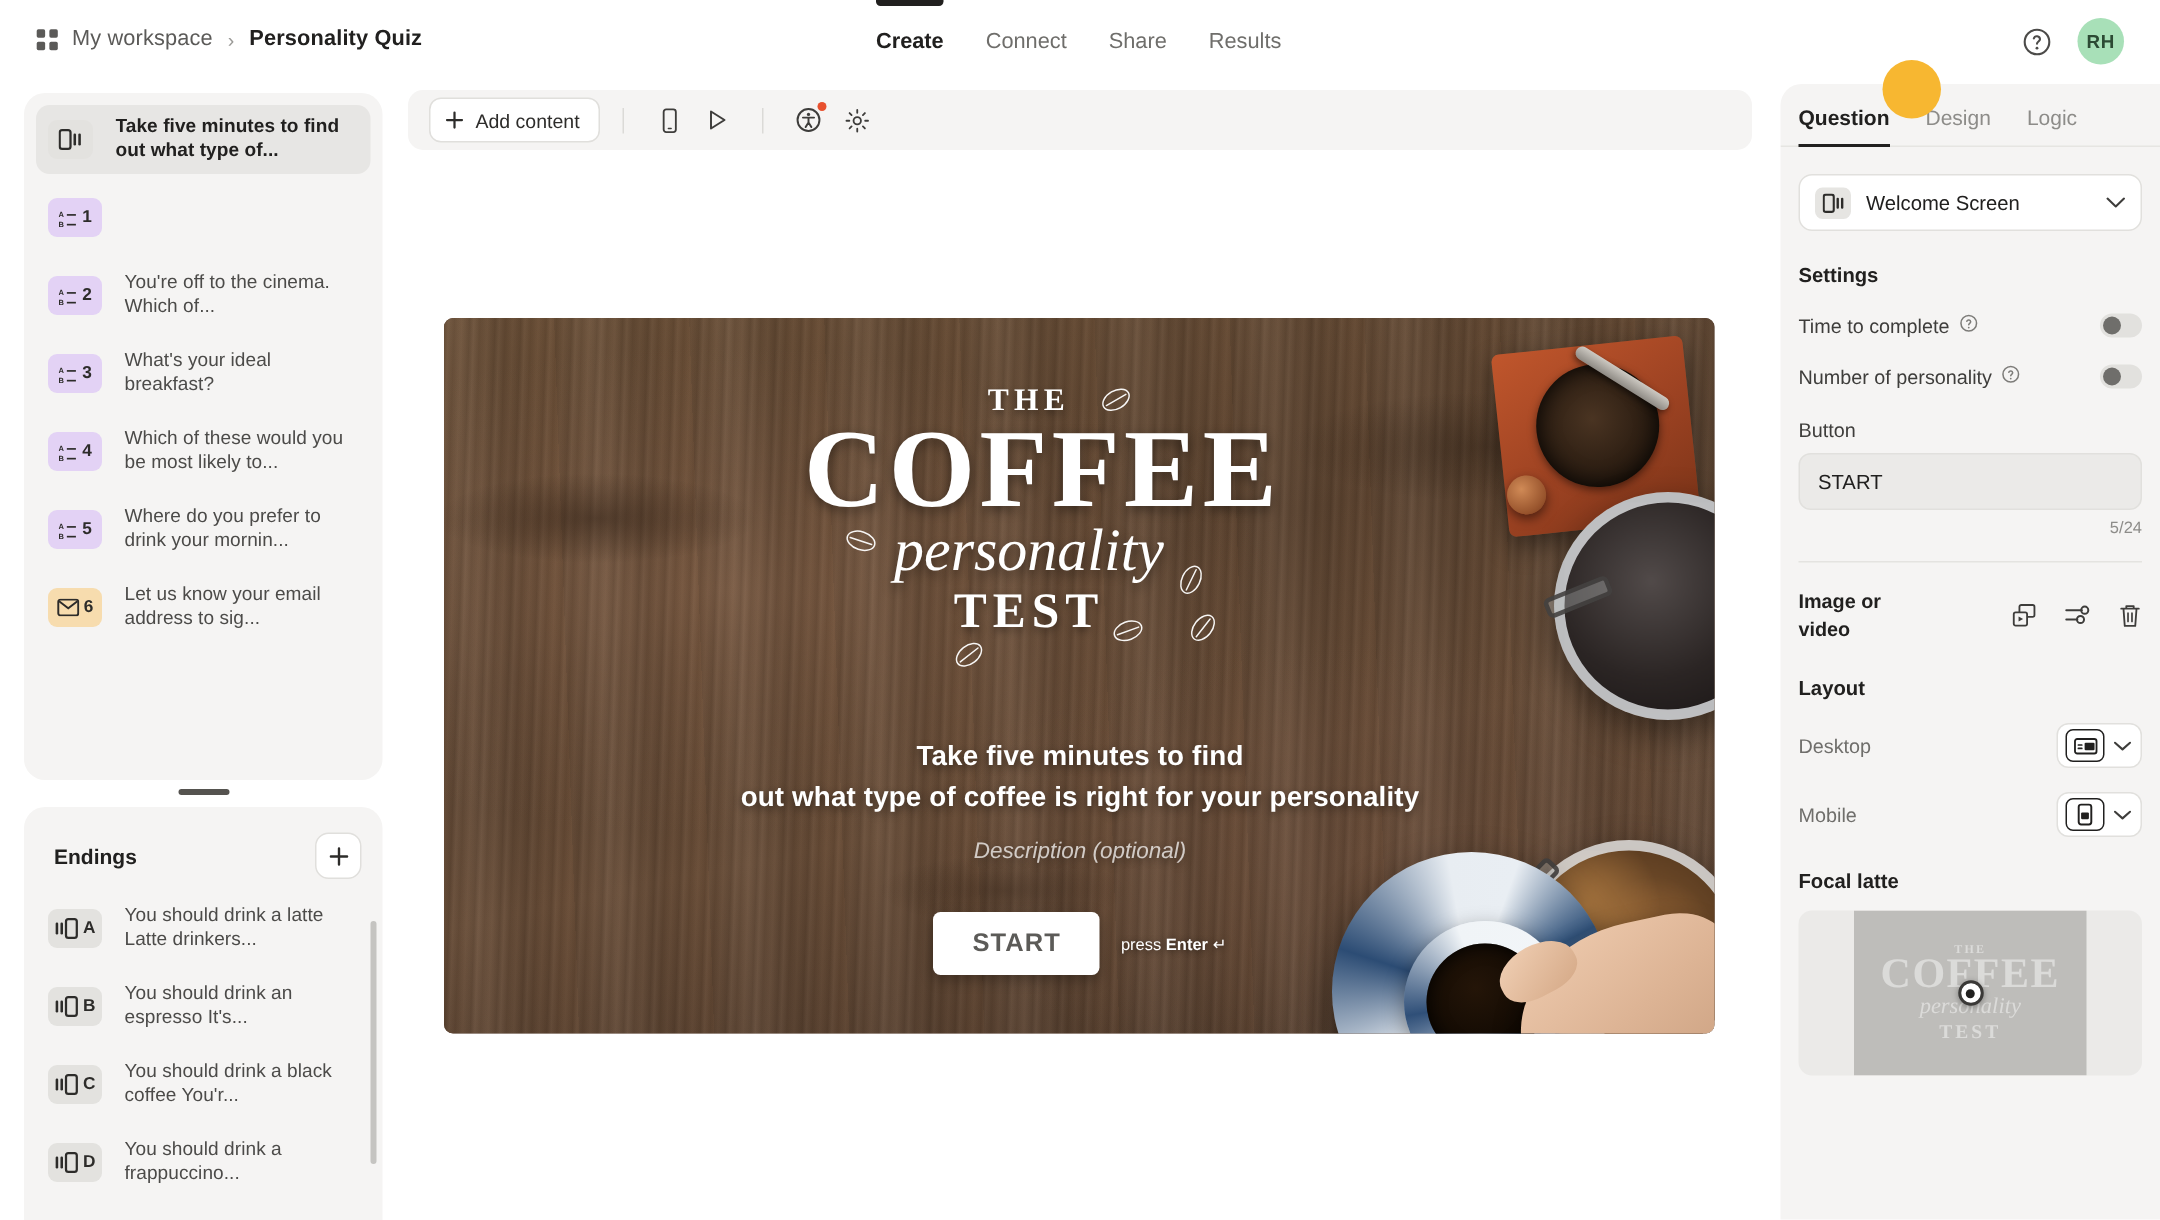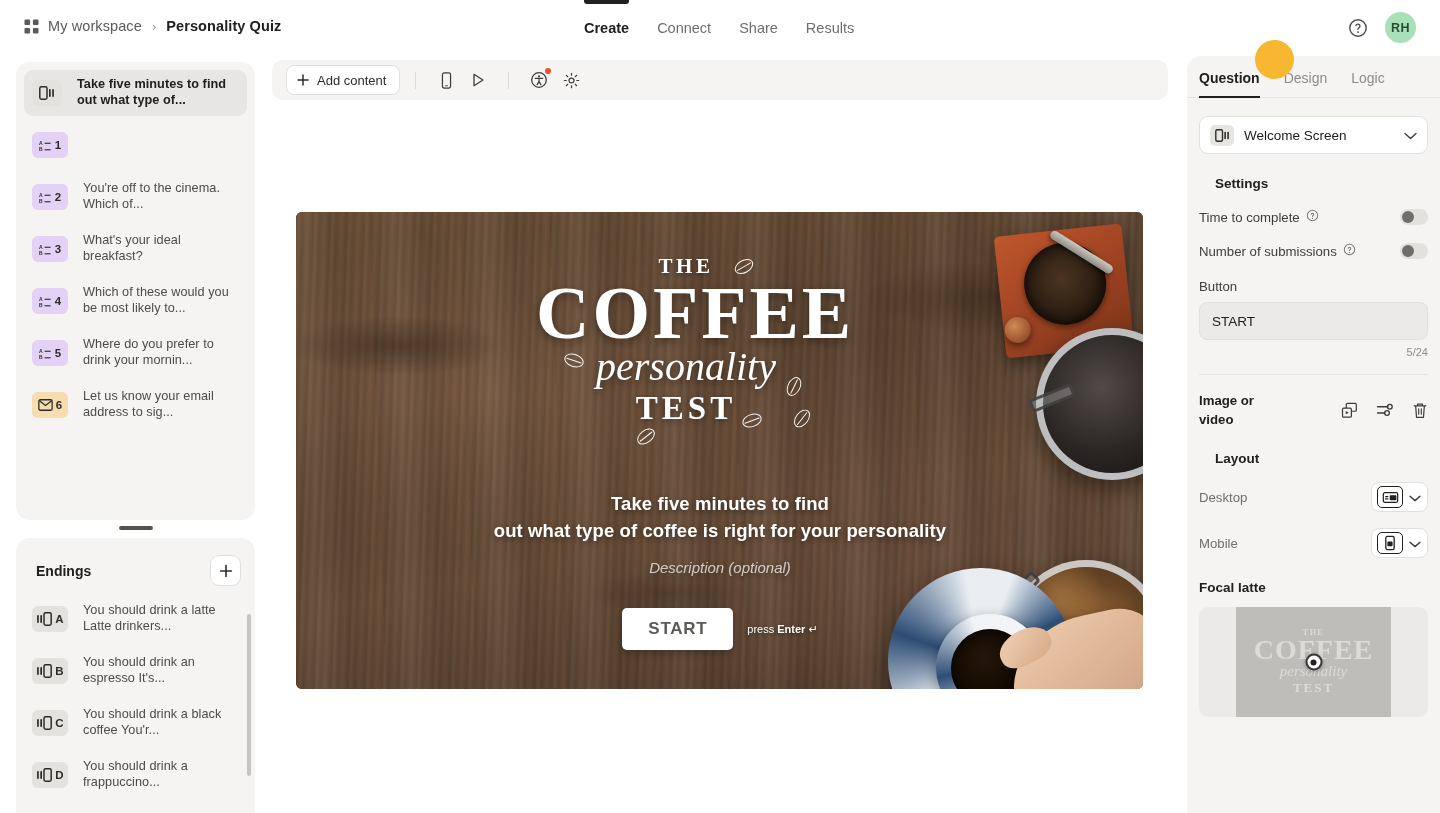--- a/index.html
+++ b/index.html
@@ -298,21 +298,21 @@
     display: flex; align-items: center; gap: 10px;
     background: #ffffff; border: 1px solid #e1e0dd; border-radius: 9px;
     height: 38px; padding: 0 10px; cursor: pointer;
   }
   .type-icon-box {
     width: 24px; height: 21px; border-radius: 5px; background: #e6e5e2;
     display: flex; align-items: center; justify-content: center;
   }
   .type-label { flex: 1; font-size: 13.5px; color: #21201f; }
 
-  .sec-title { font-size: 13.5px; font-weight: 700; color: #21201f; margin: 22px 0 0 16px; }
+  .sec-title { font-size: 13.5px; font-weight: 700; color: #21201f; margin: 22px 0 0 0; }
   .setting-row { display: flex; align-items: center; justify-content: space-between; margin-top: 18px; }
   .setting-label { font-size: 13.2px; color: #3e3d3b; display: flex; align-items: center; gap: 6px; }
   .toggle {
     width: 28px; height: 16px; border-radius: 9px; background: #e2e1de;
     position: relative; cursor: pointer; flex: 0 0 auto;
   }
   .toggle .knob {
     position: absolute; left: 2px; top: 2px; width: 12px; height: 12px;
     border-radius: 50%; background: #6f6e6b;
   }
@@ -689,21 +689,21 @@
             </svg>
         </span>
       </div>
       <div class="toggle">
           <span class="knob"></span>
         </div>
     </div>
 
     <div class="setting-row">
       <div class="setting-label">
-        <span>Number of submissions</span>
+        <span>Number of personality</span>
         <span>
           <svg width="13" height="13" viewBox="0 0 14 14">
               <circle cx="7" cy="7" r="5.6" fill="none" stroke="#7d7c79" stroke-width="1.1"></circle>
               <path d="M5.6 5.6a1.45 1.45 0 0 1 2.8.4c0 .95-1.4 1.1-1.4 2.05" fill="none" stroke="#7d7c79" stroke-width="1.1" stroke-linecap="round"></path>
               <circle cx="7" cy="10.1" r=".65" fill="#7d7c79"></circle>
             </svg>
         </span>
       </div>
       <div class="toggle">
           <span class="knob"></span>

